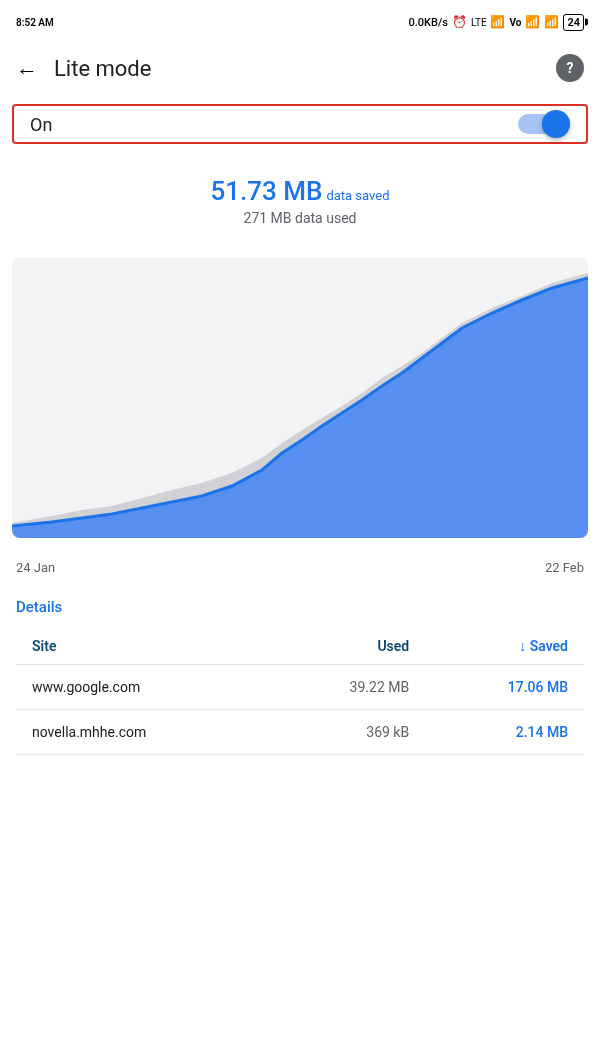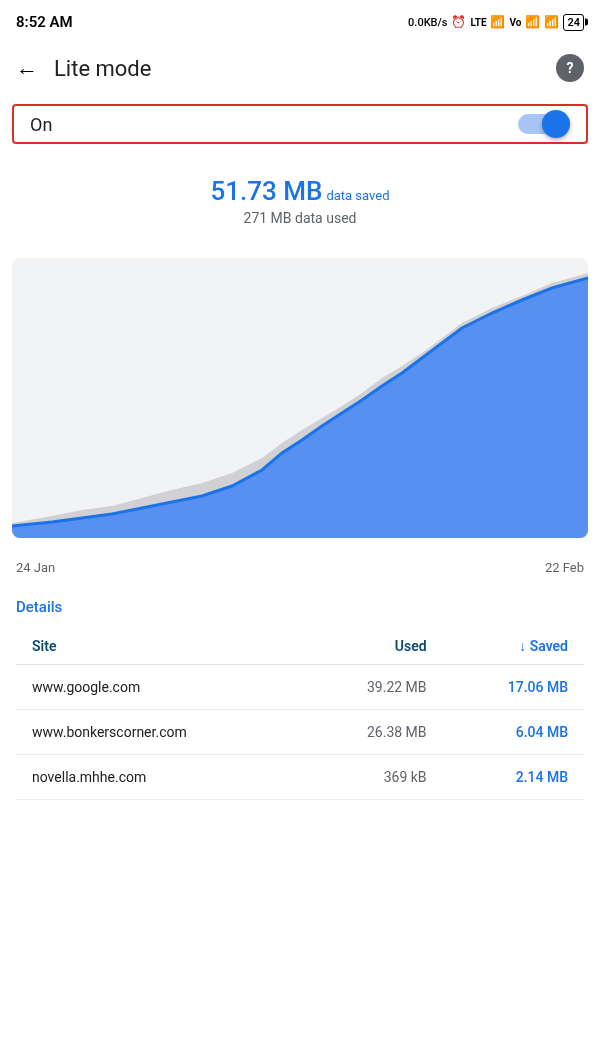--- a/index.html
+++ b/index.html
@@ -15,21 +15,21 @@
     
     .status-bar {
       display: flex;
       align-items: center;
       justify-content: space-between;
       padding: 8px 16px 4px;
       background: #fff;
       height: 40px;
     }
     .status-time {
-      font-size: 15px;
+      font-size: 10px;
       font-weight: 600;
       color: #000;
     }
     .status-icons {
       display: flex;
       align-items: center;
       gap: 4px;
       font-size: 12px;
       color: #000;
       margin-left: 36px;
@@ -226,21 +226,21 @@
     }
   </style>
 </head>
 <body>
 
 <div class="status-bar">
   <span class="status-time">8:52 AM</span>
   <div class="status-icons">
     <span class="status-network">0.0KB/s</span>
     <span>⏰</span>
-    <span style="font-size:10px;font-weight:700;">LTE</span>
+    <span style="font-size:10px;font-weight:400;">LTE</span>
     <span>📶</span>
     <span style="font-size:10px;font-weight:700;">Vo</span>
     <span>📶</span>
     <span>📶</span>
     <span class="battery-icon">24</span>
   </div>
 </div>
 
 <div class="header">
   <span class="back-btn">←</span>
@@ -368,24 +368,19 @@
         <th class="saved-col">↓ Saved</th>
       </tr>
     </thead>
     <tbody id="table-body">
         <tr>
       <td>www.google.com</td>
       <td class="right">39.22 MB</td>
       <td class="saved-val">17.06 MB</td>
     </tr>
         <tr>
-      <td>www.bonkerscorner.com</td>
-      <td class="right">26.38 MB</td>
-      <td class="saved-val">6.04 MB</td>
-    </tr>
-        <tr>
       <td>novella.mhhe.com</td>
       <td class="right">369 kB</td>
       <td class="saved-val">2.14 MB</td>
     </tr>
       </tbody>
   </table>
 </div>
 
 </body></html>

